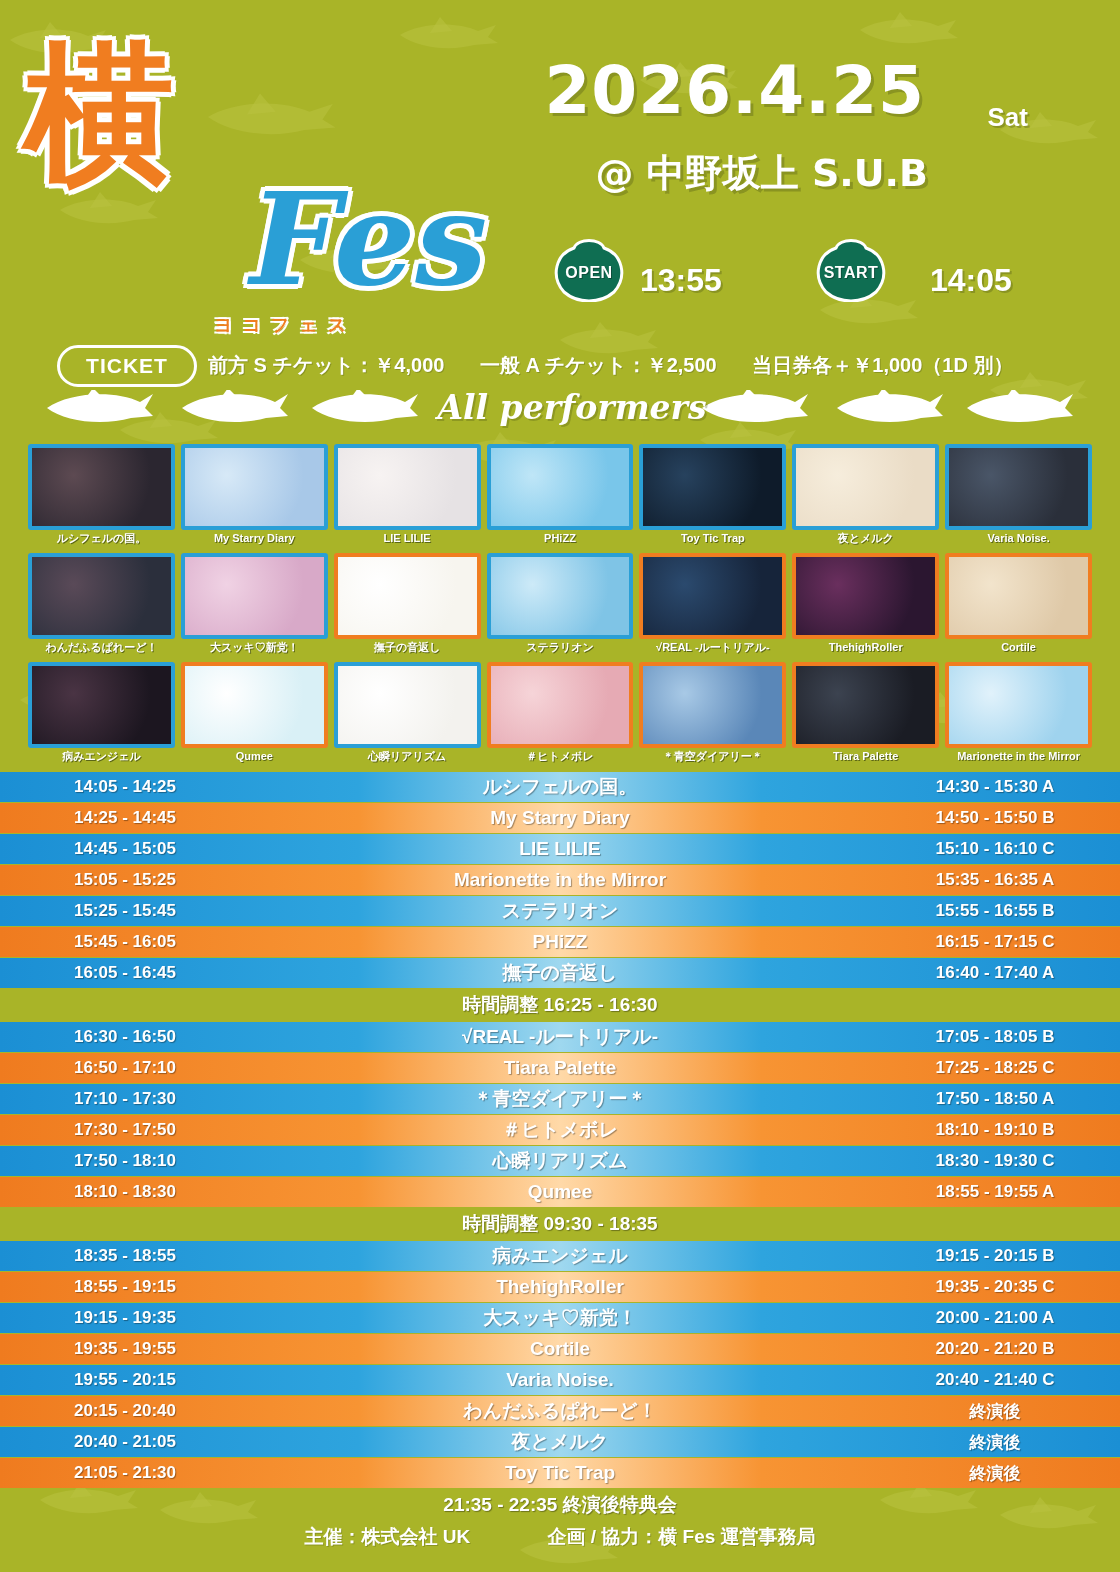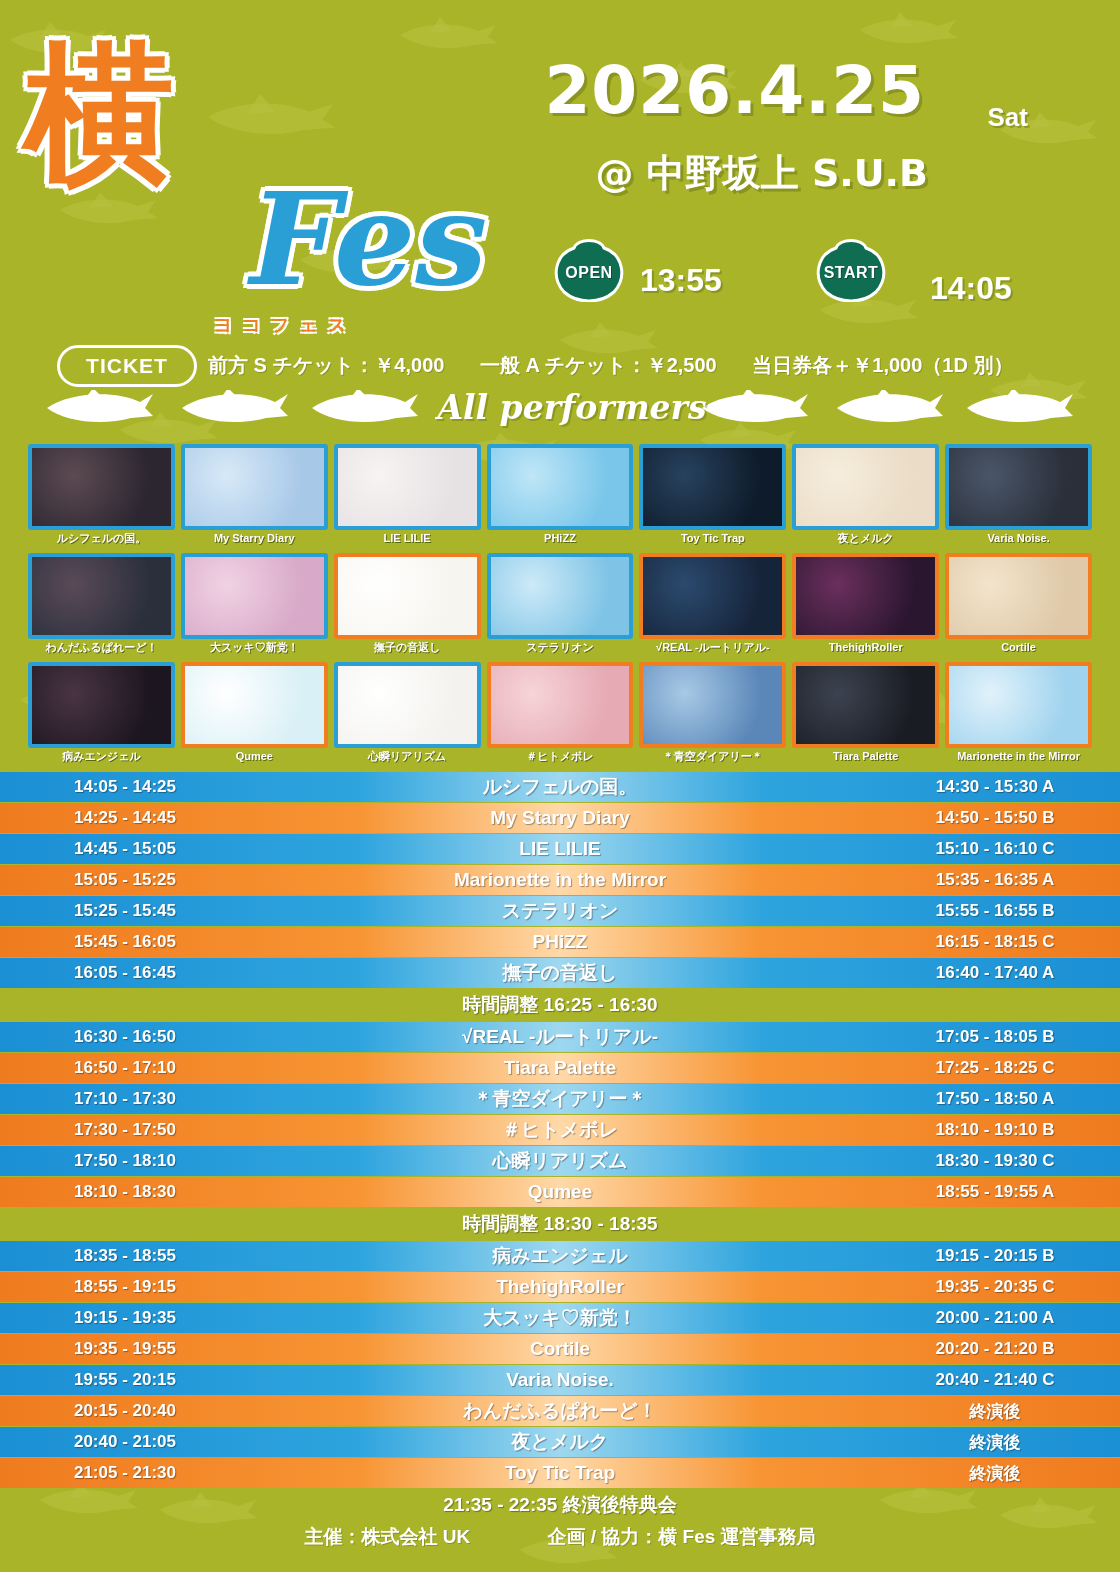--- a/index.html
+++ b/index.html
@@ -68,21 +68,21 @@
   .tag .tag-label {
     position:absolute; inset:0; display:flex; align-items:center; justify-content:center;
     color:#fff; font-weight:bold; font-size:16px; letter-spacing:.5px;
     text-shadow:1px 1px 0 #0c4f3c; padding-top:8px;
   }
   .open-tag { left:548px; top:236px; }
   .start-tag { left:810px; top:236px; }
   .time-open { position:absolute; left:640px; top:262px; font-size:32px; font-weight:bold; color:#fff;
     text-shadow:2px 2px 0 rgba(80,90,20,.35); }
   .time-start { position:absolute; left:930px; top:262px; font-size:32px; font-weight:bold; color:#fff;
-    text-shadow:2px 2px 0 rgba(80,90,20,.35);margin-top:8px; }
+    text-shadow:2px 2px 0 rgba(80,90,20,.35); }
 
   .ticket-pill {
     position:absolute; left:57px; top:345px; width:140px; height:42px;
     border:3px solid #fff; border-radius:22px;
     display:flex; align-items:center; justify-content:center;
     color:#fff; font-weight:bold; font-size:21px; letter-spacing:1px;
   }
   .ticket-text {
     position:absolute; left:208px; top:352px;
     color:#fff; font-weight:bold; font-size:20px; letter-spacing:0px;
@@ -414,21 +414,21 @@
       <div class="row">
         <div class="bar blue"></div>
         <div class="left">15:25 - 15:45</div>
         <div class="mid">ステラリオン</div>
         <div class="right">15:55 - 16:55  B</div>
       </div>
       <div class="row">
         <div class="bar orange"></div>
         <div class="left">15:45 - 16:05</div>
         <div class="mid">PHiZZ</div>
-        <div class="right">16:15 - 18:15  C</div>
+        <div class="right">16:15 - 17:15  C</div>
       </div>
       <div class="row">
         <div class="bar blue"></div>
         <div class="left">16:05 - 16:45</div>
         <div class="mid">撫子の音返し</div>
         <div class="right">16:40 - 17:40  A</div>
       </div>
       <div class="row break note">
         <div class="mid">時間調整 16:25 - 16:30</div>
       </div>
@@ -462,21 +462,21 @@
         <div class="mid">心瞬リアリズム</div>
         <div class="right">18:30 - 19:30  C</div>
       </div>
       <div class="row">
         <div class="bar orange"></div>
         <div class="left">18:10 - 18:30</div>
         <div class="mid">Qumee</div>
         <div class="right">18:55 - 19:55  A</div>
       </div>
       <div class="row break note">
-        <div class="mid">時間調整 18:30 - 18:35</div>
+        <div class="mid">時間調整 09:30 - 18:35</div>
       </div>
       <div class="row">
         <div class="bar blue"></div>
         <div class="left">18:35 - 18:55</div>
         <div class="mid">病みエンジェル</div>
         <div class="right">19:15 - 20:15  B</div>
       </div>
       <div class="row">
         <div class="bar orange"></div>
         <div class="left">18:55 - 19:15</div>

